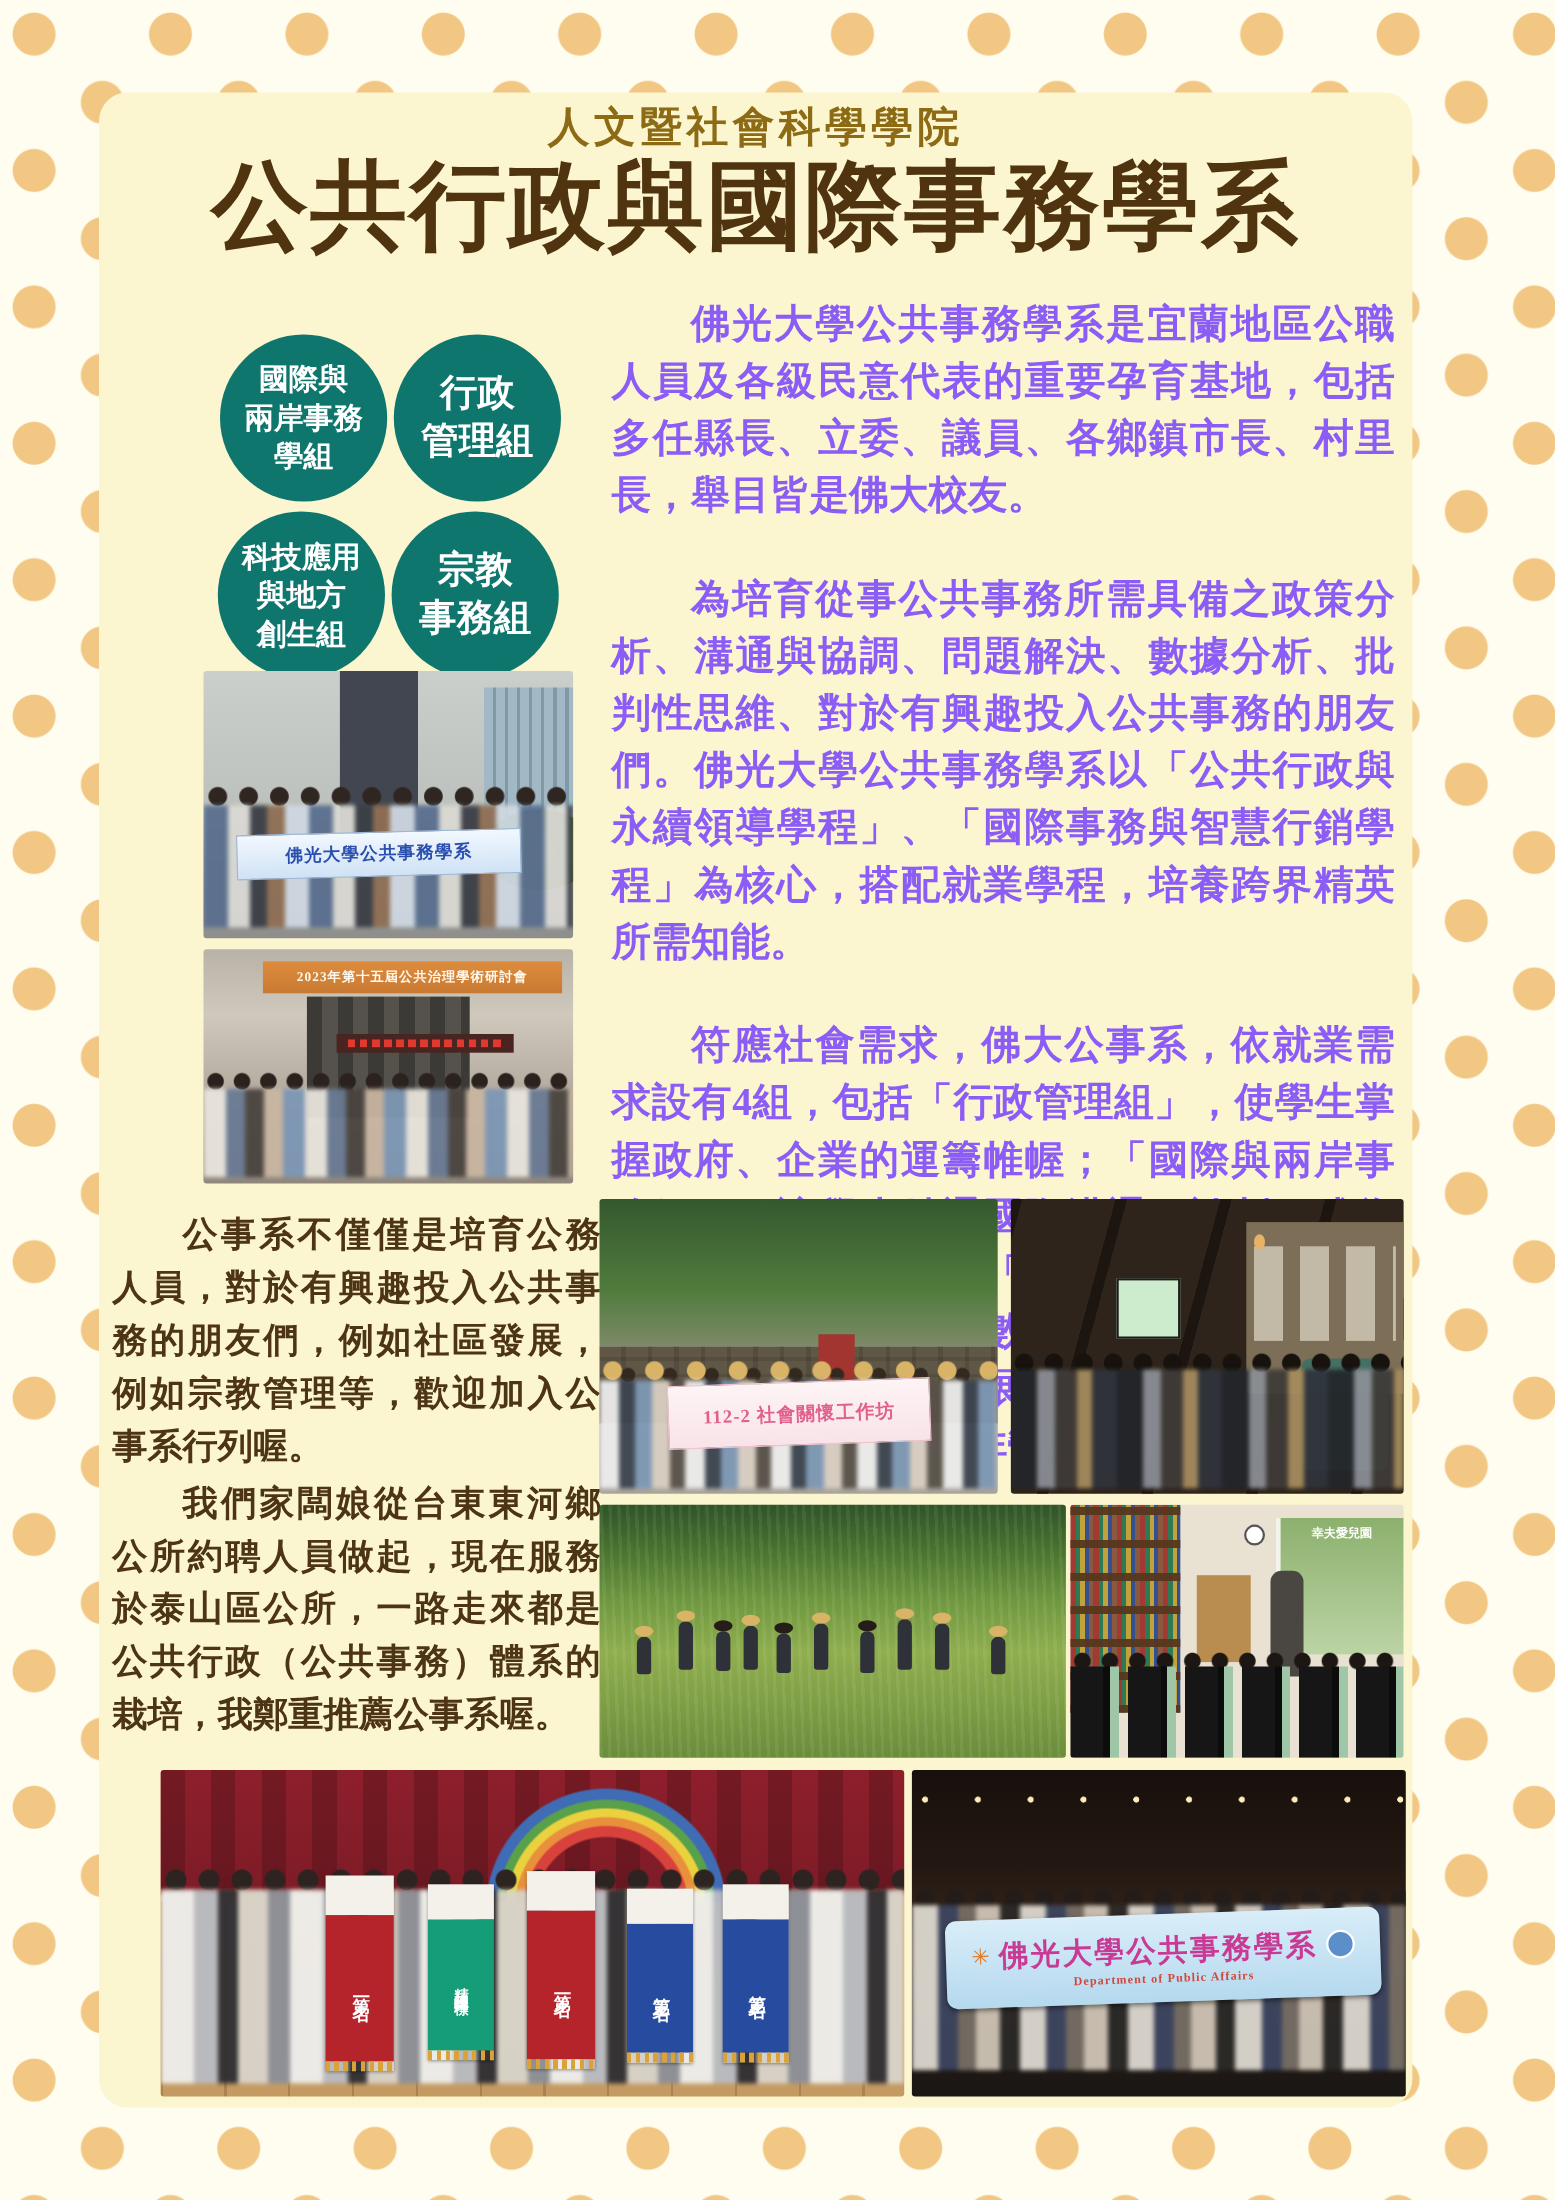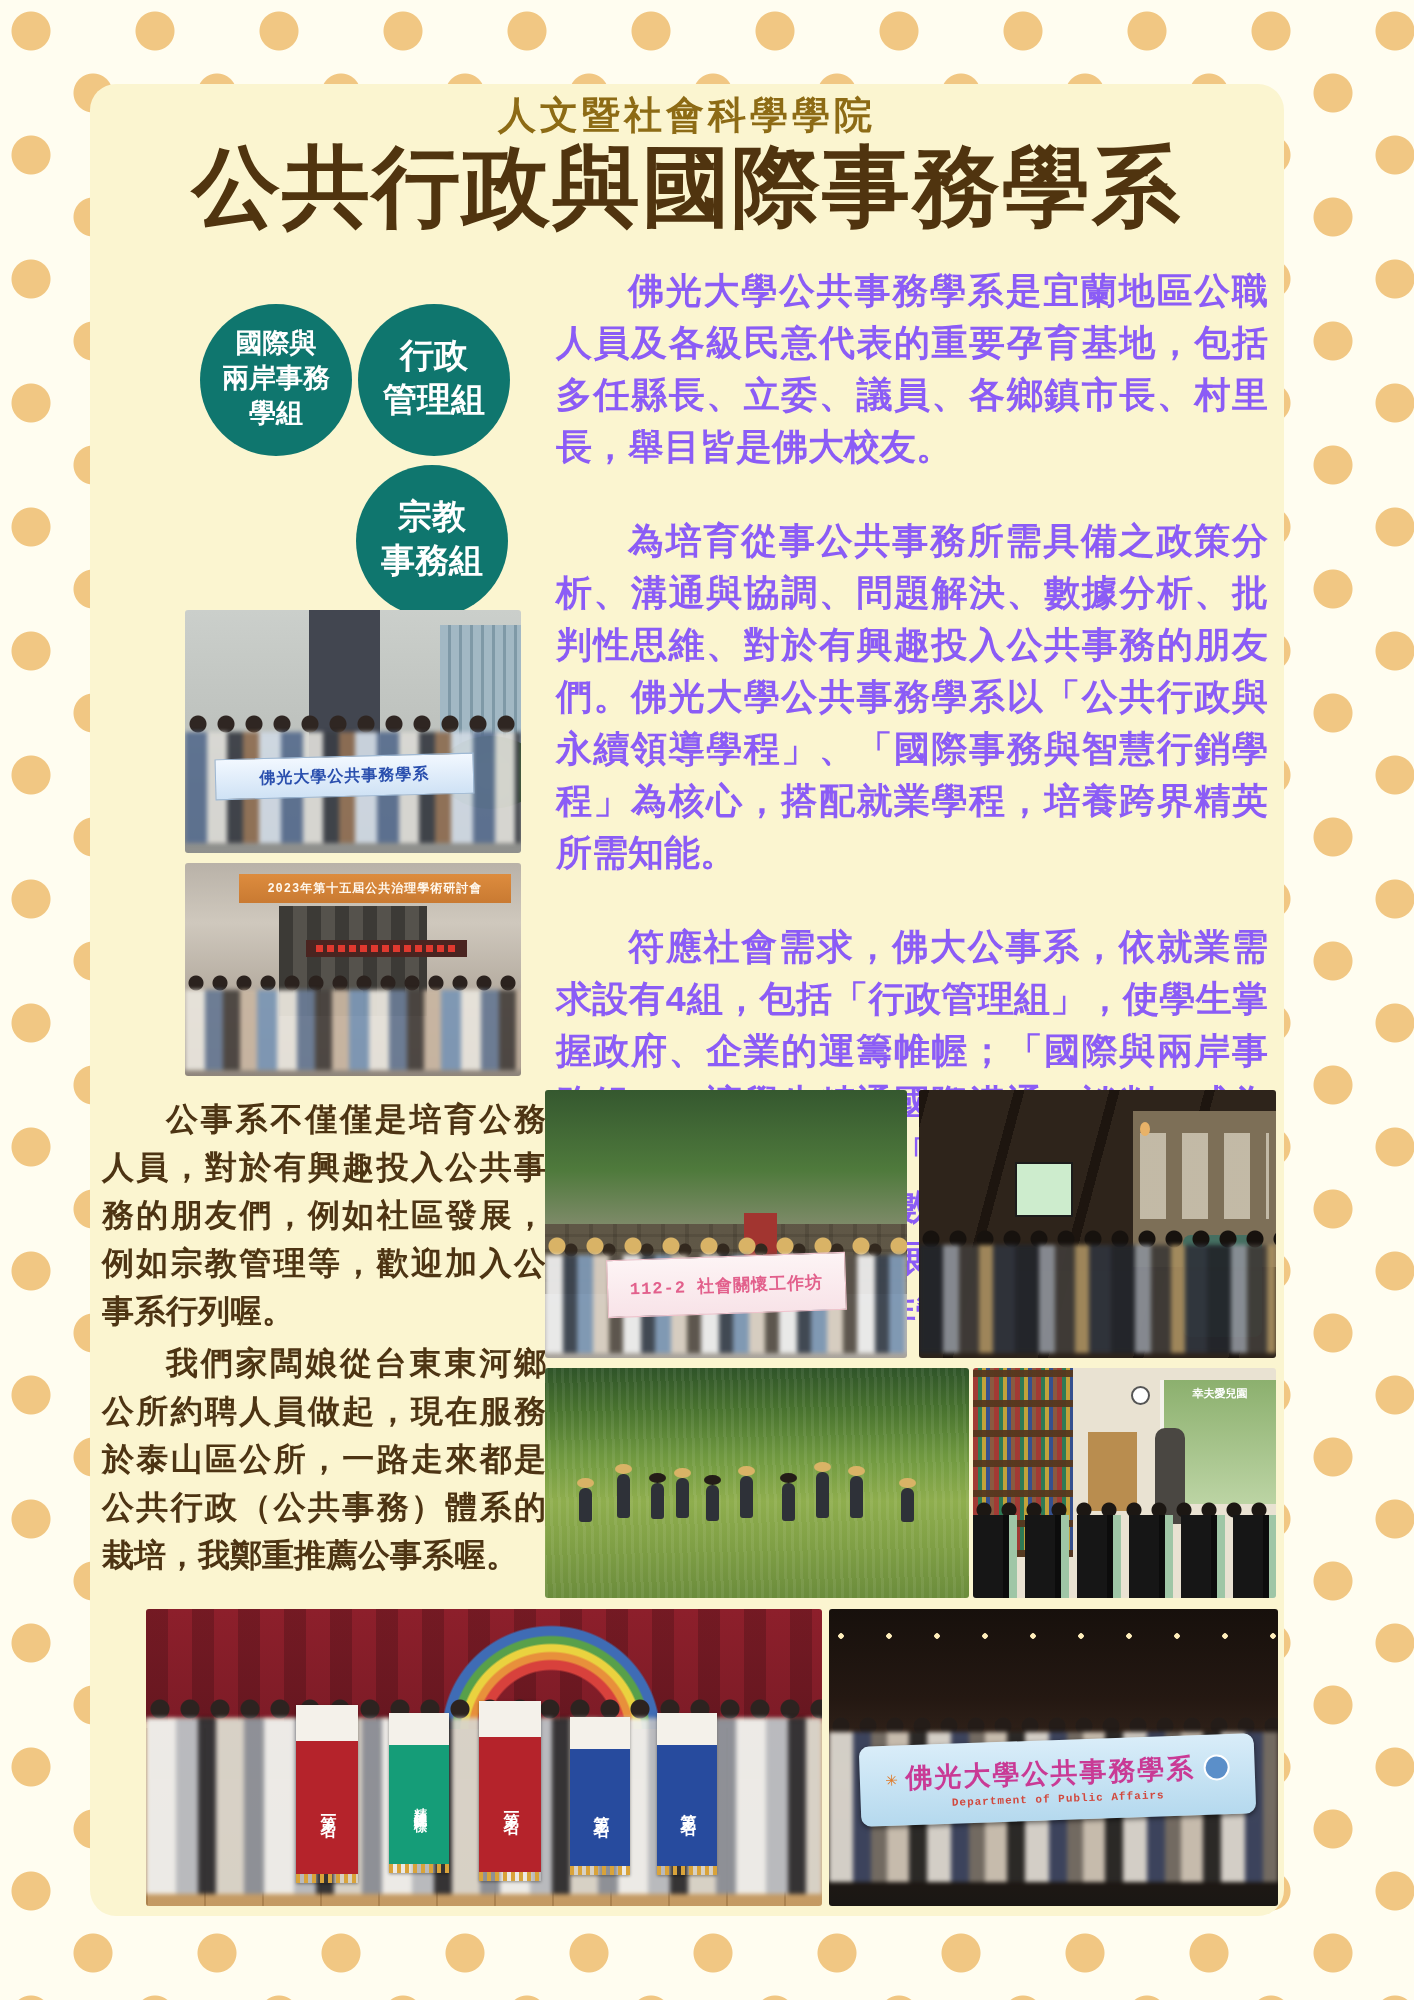--- a/index.html
+++ b/index.html
@@ -1,17 +1,17 @@
 <!DOCTYPE html>
 <html><head>
 <meta charset="utf-8">
 <style>
   html,body{margin:0;padding:0;background:#fffced;}
   .page{position:relative;width:1414px;height:2000px;overflow:hidden;
-    font-family:Liberation Mono, monospace;
+    font-family:Liberation Serif, serif;
     background-color:#fffdf0;
     background-image:
       radial-gradient(circle 20px at 31px 31px, #f1c783 19px, transparent 20px),
       radial-gradient(circle 20px at 93px 93px, #f1c783 19px, transparent 20px);
     background-size:124px 124px;}
   .panel{position:absolute;left:90px;top:84px;width:1194px;height:1832px;
     background:#fbf5d0;border-radius:26px;}
 
   
   .college{position:absolute;left:0;top:6px;width:100%;text-align:center;
@@ -175,20 +175,25 @@
 
     <div class="circle small-text c1">
       <span>國際與</span>
       <span>兩岸事務</span>
       <span>學組</span>
     </div>
     <div class="circle big-text c2">
       <span>行政</span>
       <span>管理組</span>
     </div>
+    <div class="circle small-text c3">
+      <span>科技應用</span>
+      <span>與地方</span>
+      <span>創生組</span>
+    </div>
     <div class="circle big-text c4">
       <span>宗教</span>
       <span>事務組</span>
     </div>
 
     <div class="photo photoA">
       <div class="column"></div>
       <div class="glass"></div>
       <div class="tree"></div>
       <div class="heads"></div>

